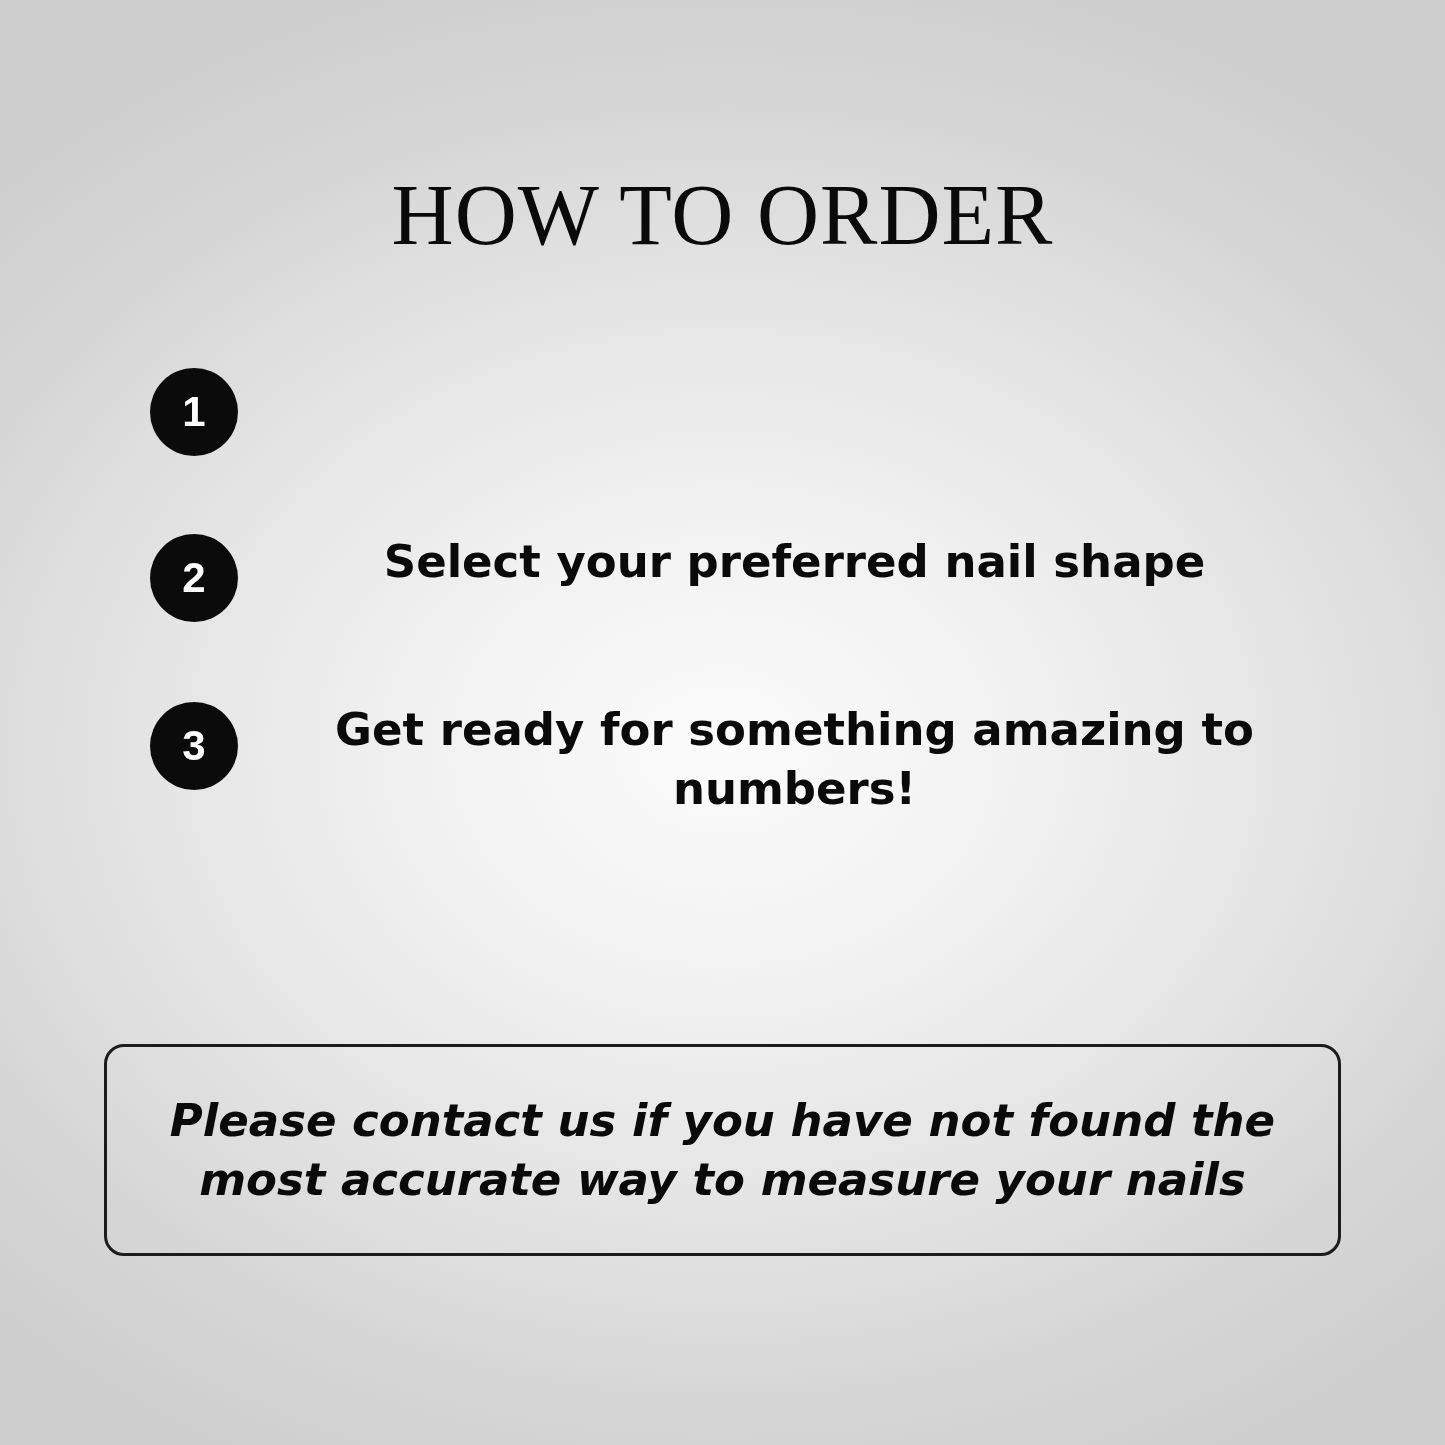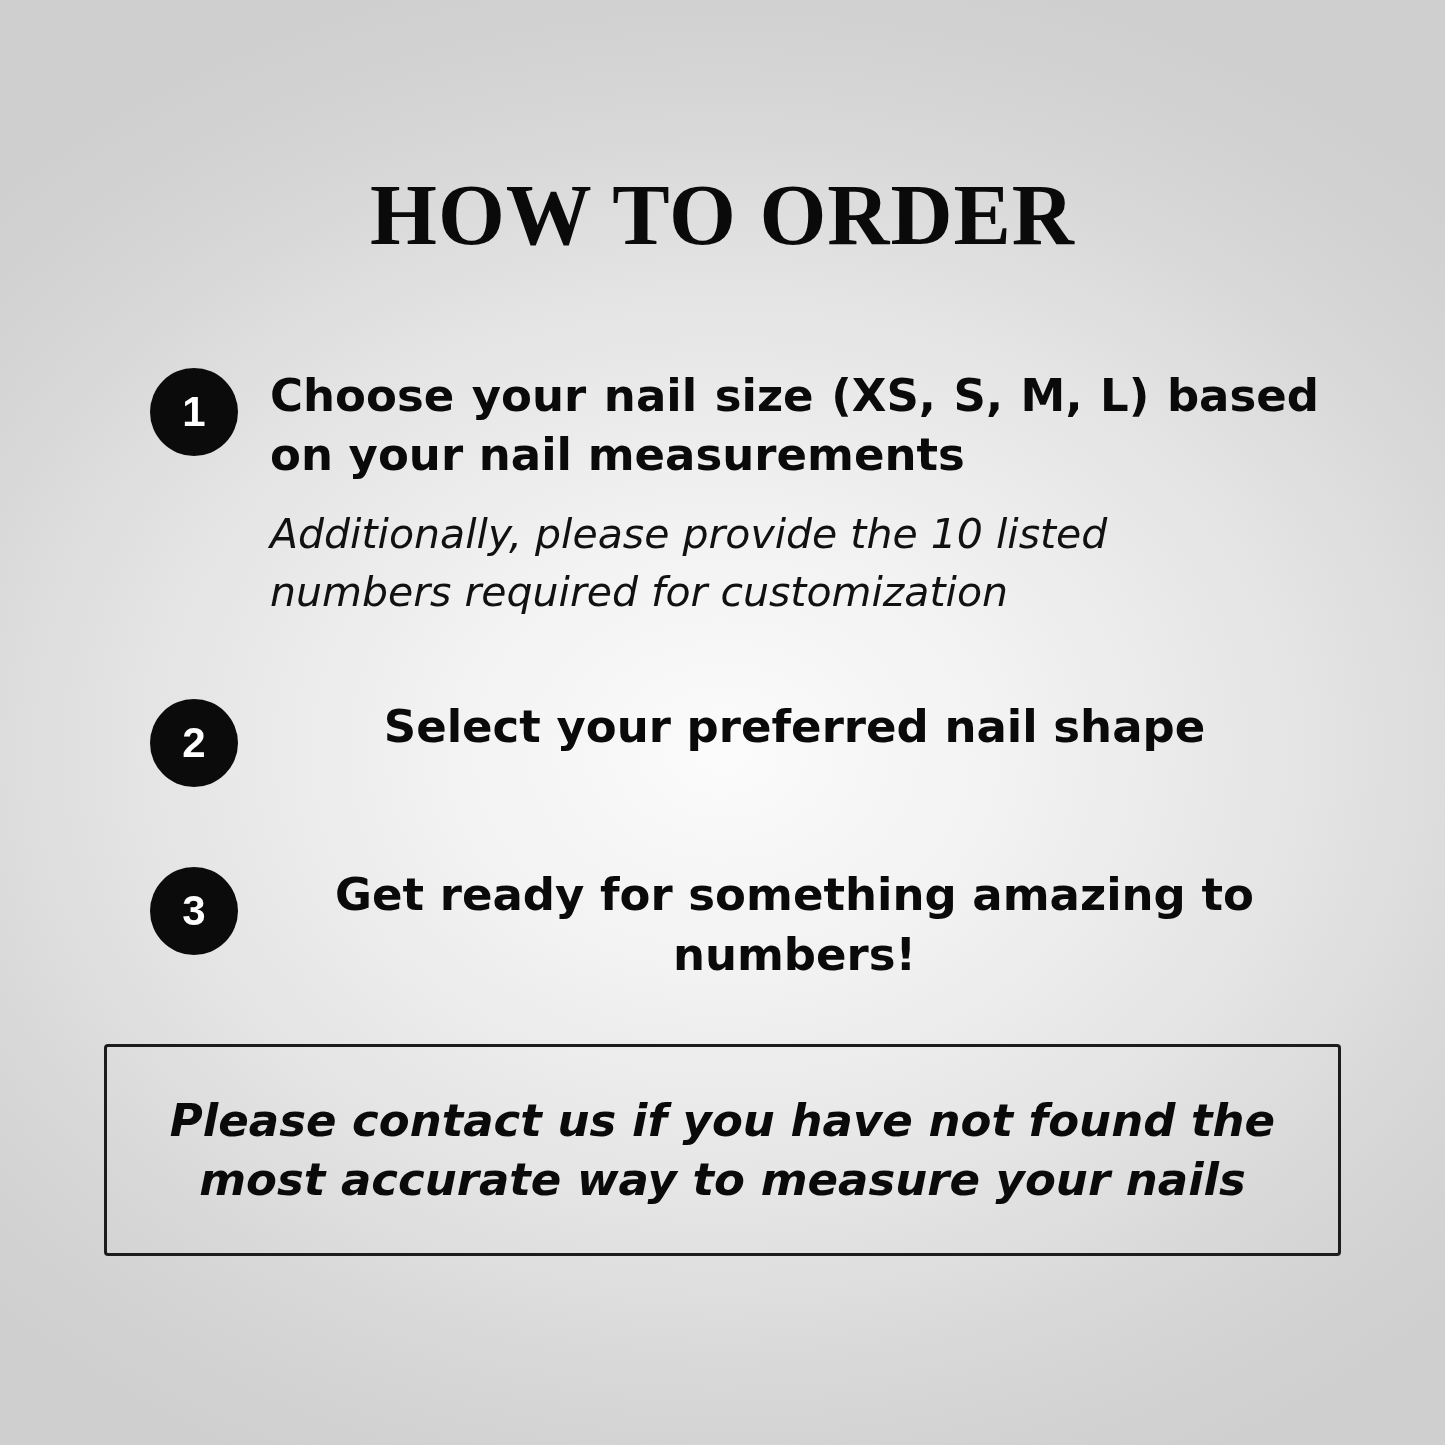--- a/index.html
+++ b/index.html
@@ -17,21 +17,21 @@
     position: relative;
     width: 1445px;
     height: 1445px;
     box-sizing: border-box;
     background:
       radial-gradient(ellipse 70% 55% at 50% 52%, #fbfbfb 0%, #f2f2f2 28%, #e4e4e4 58%, #d6d6d6 82%, #cfcfcf 100%);
   }
   .title {
     text-align: center;
     font-family: "Liberation Serif", serif;
-    font-weight: bold;
+    font-weight: normal;
     font-size: 86px;
     letter-spacing: 1px;
     color: #0a0a0a;
     padding-top: 172px;
     line-height: 1;
   }
 
   .steps {
     margin-top: 108px;
     padding: 0 126px 0 150px;
@@ -88,21 +88,21 @@
   .step-2 { margin-top: 76px; }
   .step-3 { margin-top: 78px; }
 
   .callout {
     position: absolute;
     left: 104px;
     right: 104px;
     top: 1044px;
     height: 212px;
     border: 3px solid #1c1c1c;
-    border-radius: 4px;
+    border-radius: 20px;
     display: flex;
     align-items: center;
     justify-content: center;
     box-sizing: border-box;
     padding: 0 60px;
   }
   .callout-text {
     font-family: "DejaVu Sans", sans-serif;
     font-weight: bold;
     font-style: italic;
@@ -116,27 +116,20 @@
 <body>
 
 <div class="page">
 
   <div class="title">HOW TO ORDER</div>
 
   <div class="steps">
 
     <div class="step step-1">
       <div class="badge">1</div>
-      <div class="step-body">
-        <div class="step-text">Choose your nail size (XS, S, M, L) based on your nail measurements</div>
-        <div class="step-note">
-          <span>Additionally, please provide   the 10 listed</span>
-          <span class="last-line">numbers required for customization</span>
-        </div>
-      </div>
     </div>
 
     <div class="step step-2">
       <div class="badge">2</div>
       <div class="step-body">
         <div class="step-text nowrap">Select your preferred nail shape</div>
       </div>
     </div>
 
     <div class="step step-3">

